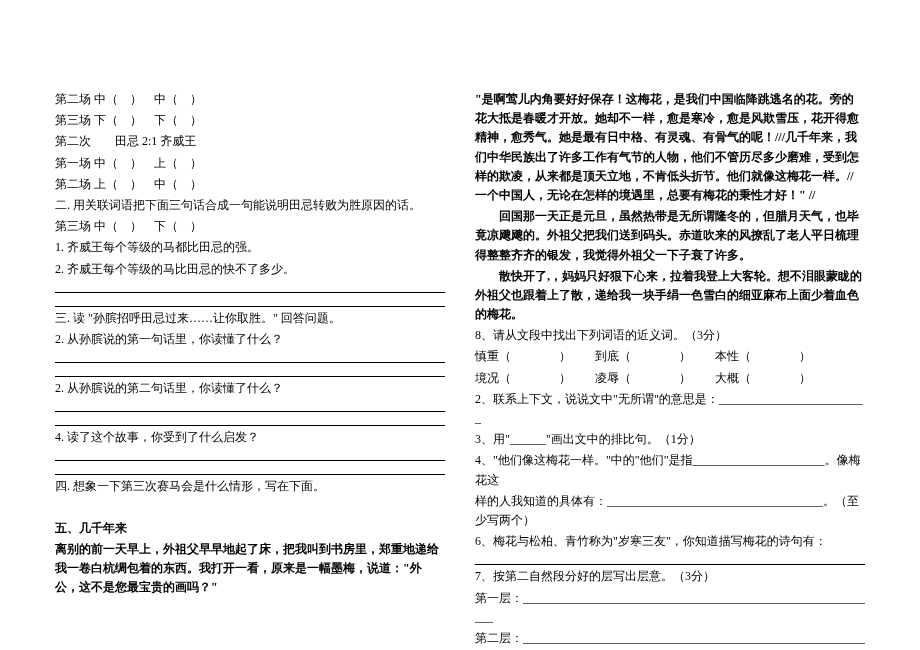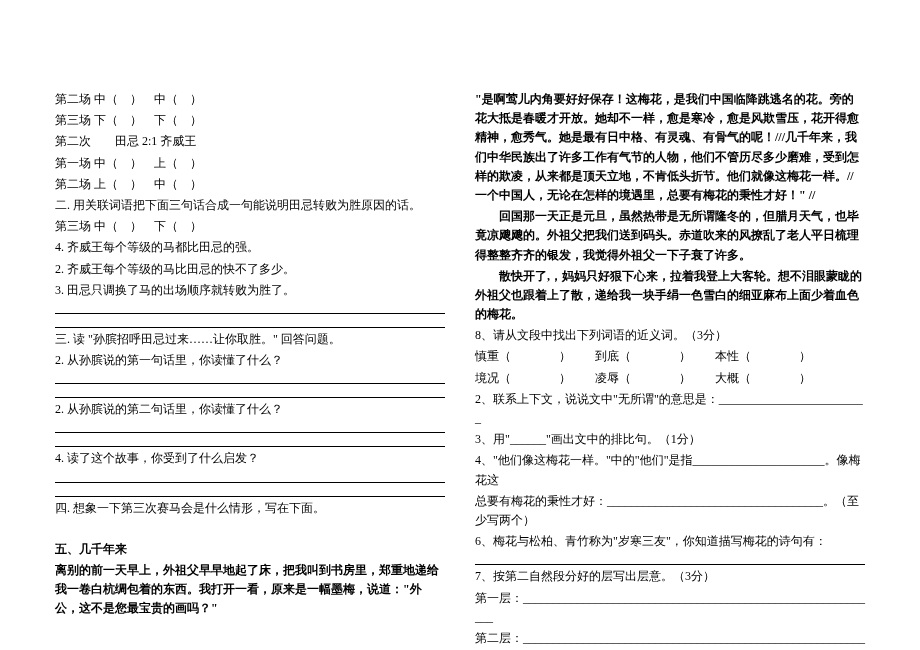--- a/index.html
+++ b/index.html
@@ -50,23 +50,22 @@
 
   <div class="col">
     <p>第二场 中（　）　中（　）</p>
     <p>第三场 下（　）　下（　）</p>
     <p>第二次　　田忌 2:1 齐威王</p>
     <p>第一场 中（　）　上（　）</p>
     <p>第二场 上（　）　中（　）</p>
     <p>二. 用关联词语把下面三句话合成一句能说明田忌转败为胜原因的话。</p>
 
     <p>第三场 中（　）　下（　）</p>
-    <p>4. 齐威王每个等级的马都比田忌的强。</p>
+    <p>1. 齐威王每个等级的马都比田忌的强。</p>
     <p>2. 齐威王每个等级的马比田忌的快不了多少。</p>
-    <p>3. 田忌只调换了马的出场顺序就转败为胜了。</p>
     <span class="full-line"></span>
     <span class="full-line"></span>
 
     <p>三. 读 "孙膑招呼田忌过来……让你取胜。" 回答问题。</p>
     <p>2. 从孙膑说的第一句话里，你读懂了什么？</p>
     <span class="full-line"></span>
     <span class="full-line"></span>
     <p>2. 从孙膑说的第二句话里，你读懂了什么？</p>
     <span class="full-line"></span>
     <span class="full-line"></span>
@@ -85,21 +84,21 @@
     <p class="bold">"是啊莺儿内角要好好保存！这梅花，是我们中国临降跳逃名的花。旁的花大抵是春暖才开放。她却不一样，愈是寒冷，愈是风欺雪压，花开得愈精神，愈秀气。她是最有日中格、有灵魂、有骨气的呢！///几千年来，我们中华民族出了许多工作有气节的人物，他们不管历尽多少磨难，受到怎样的欺凌，从来都是顶天立地，不肯低头折节。他们就像这梅花一样。//一个中国人，无论在怎样的境遇里，总要有梅花的秉性才好！" //</p>
     <p class="bold">　　回国那一天正是元旦，虽然热带是无所谓隆冬的，但腊月天气，也毕竟凉飕飕的。外祖父把我们送到码头。赤道吹来的风撩乱了老人平日梳理得整整齐齐的银发，我觉得外祖父一下子衰了许多。</p>
     <p class="bold">　　散快开了,，妈妈只好狠下心来，拉着我登上大客轮。想不泪眼蒙眬的外祖父也跟着上了散，递给我一块手绢一色雪白的细亚麻布上面少着血色的梅花。</p>
 
     <p>8、请从文段中找出下列词语的近义词。（3分）</p>
     <p>慎重（　　　　）　　到底（　　　　）　　本性（　　　　）</p>
     <p>境况（　　　　）　　凌辱（　　　　）　　大概（　　　　）</p>
     <p>2、联系上下文，说说文中"无所谓"的意思是：_________________________</p>
     <p>3、用"______"画出文中的排比句。（1分）</p>
     <p>4、"他们像这梅花一样。"中的"他们"是指______________________。像梅花这</p>
-    <p>总要有梅花的秉性才好：____________________________________。（至少写两个）</p>
+    <p>样的人我知道的具体有：____________________________________。（至少写两个）</p>
     <p>6、梅花与松柏、青竹称为"岁寒三友"，你知道描写梅花的诗句有：</p>
     <span class="full-line"></span>
     <p>7、按第二自然段分好的层写出层意。（3分）</p>
     <p>第一层：____________________________________________________________</p>
     <p>第二层：____________________________________________________________</p>
 
   </div>
 
 </div>
 

